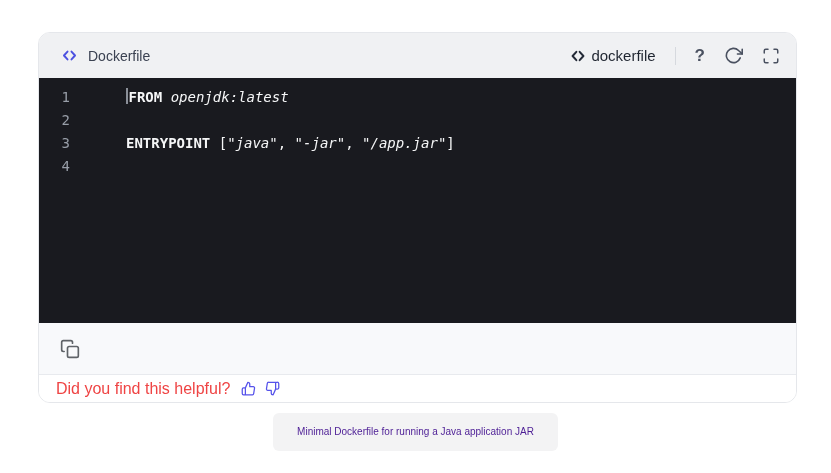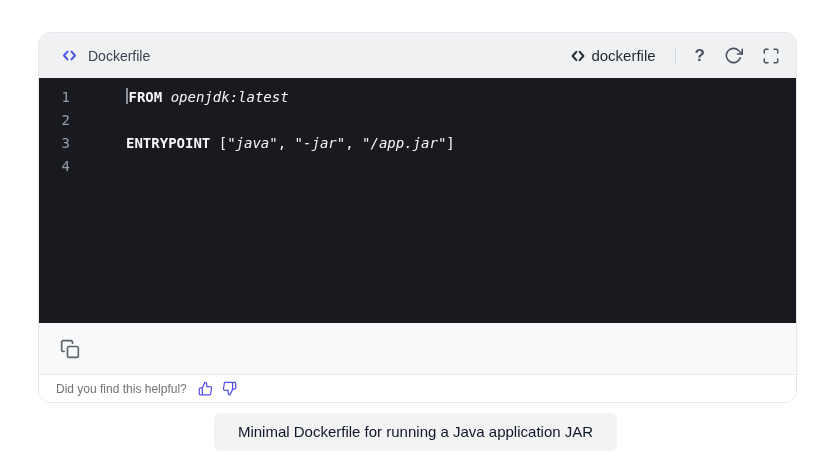--- a/index.html
+++ b/index.html
@@ -45,29 +45,29 @@
 
   
   .copybar { height:52px; flex:none; background:#f8f9fb;
              border-bottom:1px solid #e8eaee;
              display:flex; align-items:center; padding:0 16px 0 21px; }
   .copybtn { color:#5f6368; }
 
   
   .feedback { flex:1; background:#ffffff; display:flex; align-items:center;
               padding:0 16px 0 17px; }
-  .fbtext { font-size:12px; color:#737373; }
+  .fbtext { font-size:16px; color:#ef4444; }
   .thumb { color:var(--thumb-indigo,#5552ea); margin-left:9px; }
   .thumb:first-of-type { margin-left:11px; }
 
   
   .caption-row { position:absolute; left:0; top:413px; width:831px;
                  display:flex; justify-content:center; }
   .caption { background:var(--caption-background,#f3f3f4); border-radius:6px;
-             padding:8px 24px; font-size:15px; line-height:22px; color:#0f172a; }
+             padding:8px 24px; font-size:10px; line-height:22px; color:#4c1d95; }
 </style>
 </head>
 <body>
 
 <div class="page">
 
   <div class="widget">
 
     <div class="header">
       <span class="hicon accent">

